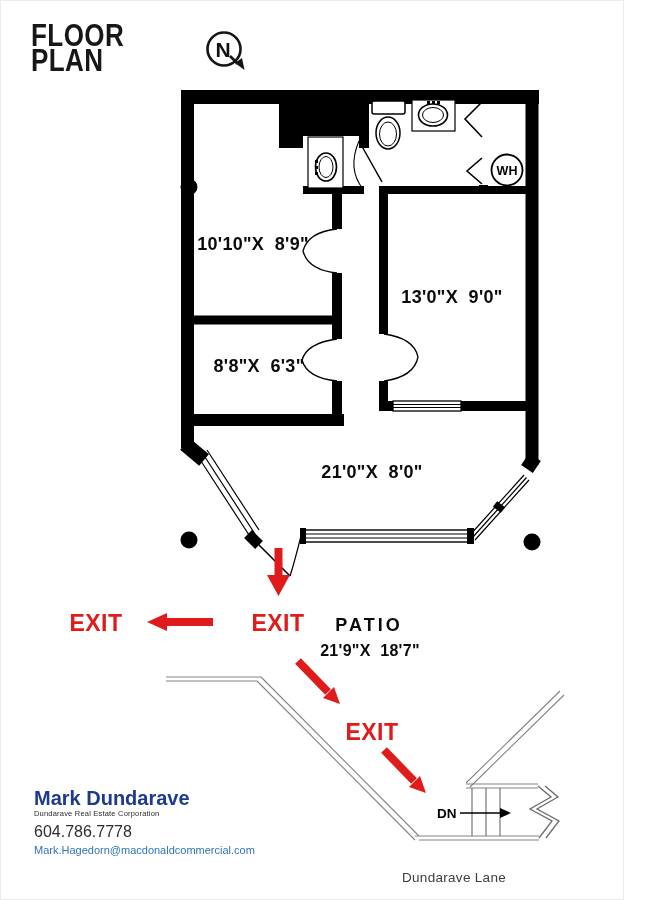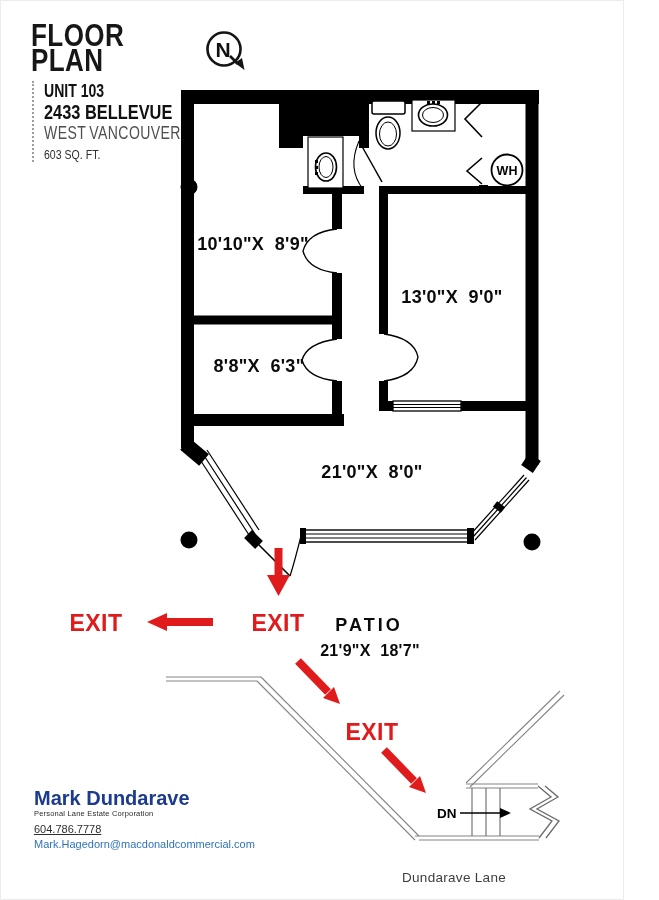--- a/index.html
+++ b/index.html
@@ -11,47 +11,41 @@
   .cond{display:inline-block;transform:scaleX(.78);transform-origin:0 50%;white-space:nowrap;}
   .unit{font-size:18px;font-weight:800;color:#111;line-height:20px;}
   .addr{font-size:21px;font-weight:800;color:#111;line-height:22px;}
   .city{font-size:18px;font-weight:400;color:#4f4f4f;line-height:21px;letter-spacing:.5px;word-spacing:-1px;}
   .area{font-size:12px;font-weight:400;color:#2e2e2e;margin-top:4px;}
   .area .cond{transform:scaleX(.88);}
   
   .agent{position:absolute;left:33px;top:786px;}
   .agent-name{font-size:20px;font-weight:700;color:#1c3b8e;line-height:22px;}
   .agent-title{font-size:7.5px;color:#2b2b2b;letter-spacing:.2px;}
-  .agent-phone{font-size:11px;color:#2e2e2e;margin-top:5px;text-decoration:underline;}
+  .agent-phone{font-size:16px;color:#2e2e2e;margin-top:5px;}
   .agent-email{font-size:11px;color:#2f74ba;margin-top:3px;}
   
   text{font-family:"Liberation Sans",sans-serif;white-space:pre;}
   .room-label{font-size:18px;font-weight:600;fill:#0b0b0b;letter-spacing:.3px;}
   .exit-label{font-size:23px;font-weight:800;letter-spacing:.5px;}
   .patio-label{font-size:18px;font-weight:600;fill:#0b0b0b;letter-spacing:3px;}
   .patio-dims{font-size:16px;font-weight:600;fill:#0b0b0b;letter-spacing:.3px;}
   .wh-label{font-size:12.5px;font-weight:700;fill:#000;}
   .dn-label{font-size:13.5px;font-weight:700;fill:#000;}
   .street-label{font-size:13.5px;fill:#3d3d3d;letter-spacing:.3px;}
   .compass-n{font-size:21px;font-weight:800;fill:#101010;}
 </style>
 </head>
 <body>
 
 <div class="page">
 
   <div class="brand">
     <div>FLOOR</div>
     <div>PLAN</div>
-  </div>
-  <div class="info">
-    <div class="unit"><span class="cond">UNIT 103</span></div>
-    <div class="addr"><span class="cond">2433 BELLEVUE</span></div>
-    <div class="city"><span class="cond">WEST VANCOUVER</span></div>
-    <div class="area"><span class="cond">603 SQ. FT.</span></div>
   </div>
 
   <svg width="659" height="900" viewBox="0 0 659 900">
 
     <g>
       <circle cx="223" cy="48" r="16.5" fill="none" stroke="#141414" stroke-width="2.6"></circle>
       <text class="compass-n" x="222" y="56" text-anchor="middle">N</text>
       <line x1="229" y1="55" x2="237" y2="63" stroke="#141414" stroke-width="2.6"></line>
       <polygon points="234,62 241,57 243.5,69" fill="#141414"></polygon>
     </g>
@@ -211,18 +205,18 @@
     <text class="exit-label" fill="#e01b1b" x="277" y="630" text-anchor="middle">EXIT</text>
     <text class="exit-label" fill="#e01b1b" x="371" y="739" text-anchor="middle">EXIT</text>
     <text class="patio-label" x="368" y="630" text-anchor="middle">PATIO</text>
     <text class="patio-dims" x="369" y="655" text-anchor="middle">21'9"X&nbsp; 18'7"</text>
 
     <text class="street-label" x="453" y="881" text-anchor="middle">Dundarave Lane</text>
   </svg>
 
   <div class="agent">
     <div class="agent-name">Mark Dundarave</div>
-    <div class="agent-title">Personal Lane Estate Corporation</div>
+    <div class="agent-title">Dundarave Real Estate Corporation</div>
     <div class="agent-phone">604.786.7778</div>
     <div class="agent-email">Mark.Hagedorn@macdonaldcommercial.com</div>
   </div>
 
 </div>
 
 </body></html>

